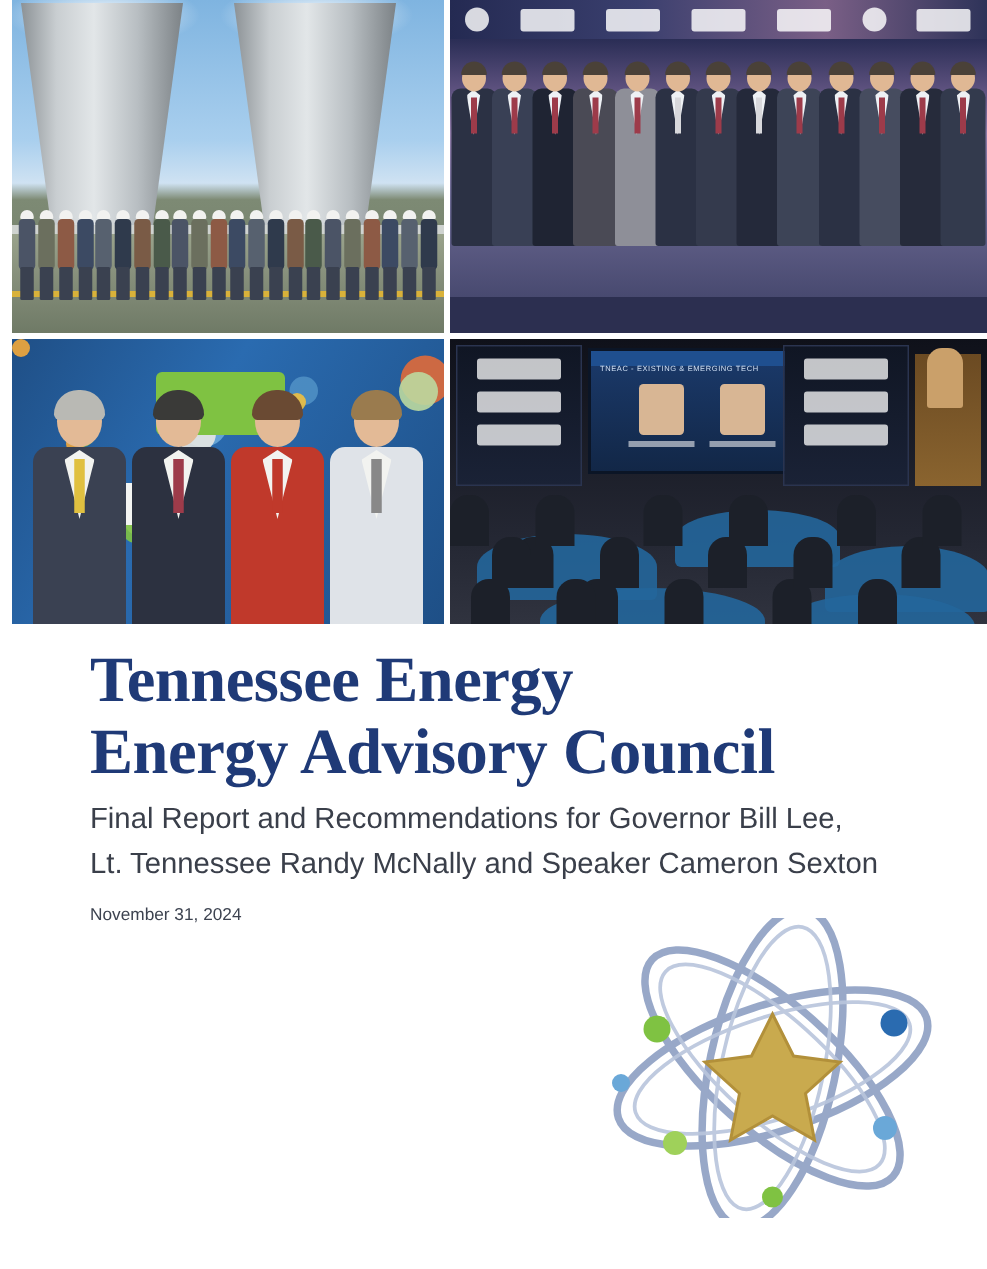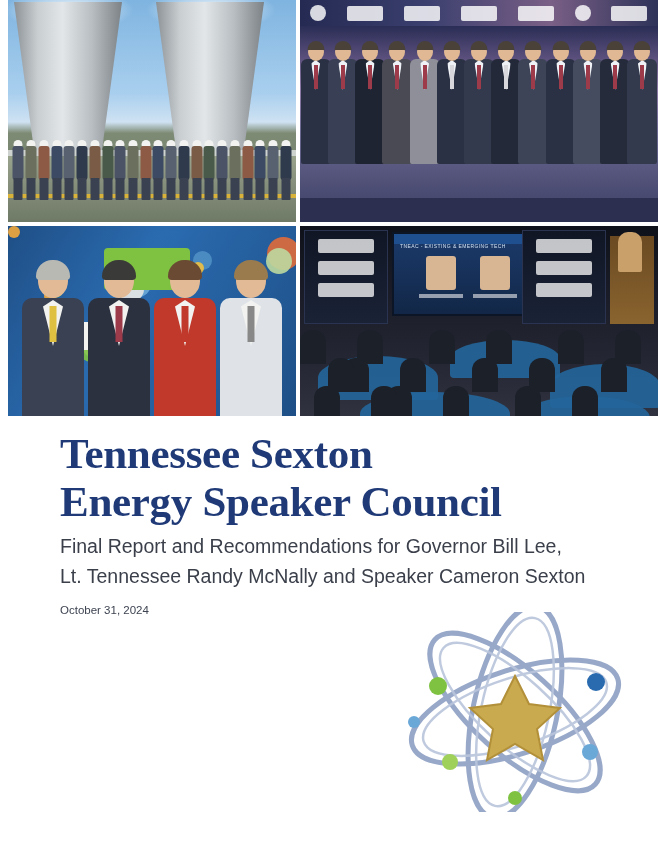--- a/index.html
+++ b/index.html
@@ -495,30 +495,30 @@
         <div class="aud" style="left: 315px; top: 10px;"></div>
         <div class="aud" style="left: 28px; top: 38px;"></div>
         <div class="aud" style="left: 71px; top: 66px;"></div>
       </div>
   </div>
 </div>
 
 <div class="content">
 
   <div class="title">
-    <div>Tennessee Sexton</div>
-    <div>Energy Speaker Council</div>
+    <div>Tennessee Energy</div>
+    <div>Energy Advisory Council</div>
   </div>
 
   <div class="subtitle">
     <div>Final Report and Recommendations for Governor Bill Lee,</div>
     <div>Lt. Tennessee Randy McNally and Speaker Cameron Sexton</div>
   </div>
 
-  <div class="date">October 31, 2024</div>
+  <div class="date">November 31, 2024</div>
 
   <svg class="atom" viewBox="0 0 250 200" xmlns="http://www.w3.org/2000/svg">
     <g fill="none" stroke="#93a4c6" stroke-width="5" opacity="0.95">
       <ellipse cx="125" cy="100" rx="108" ry="42" transform="rotate(-18 125 100)"></ellipse>
       <ellipse cx="125" cy="100" rx="108" ry="42" transform="rotate(42 125 100)"></ellipse>
       <ellipse cx="125" cy="100" rx="108" ry="42" transform="rotate(102 125 100)"></ellipse>
     </g>
     <g fill="none" stroke="#b9c5dc" stroke-width="2.5" opacity="0.9">
       <ellipse cx="125" cy="100" rx="96" ry="34" transform="rotate(-18 125 100)"></ellipse>
       <ellipse cx="125" cy="100" rx="96" ry="34" transform="rotate(42 125 100)"></ellipse>

